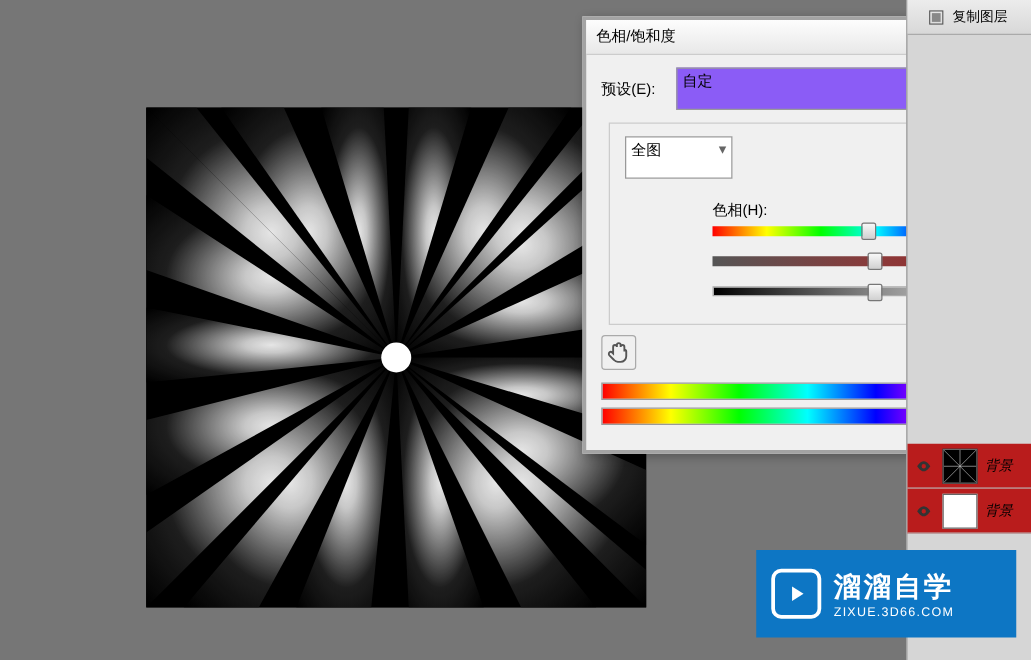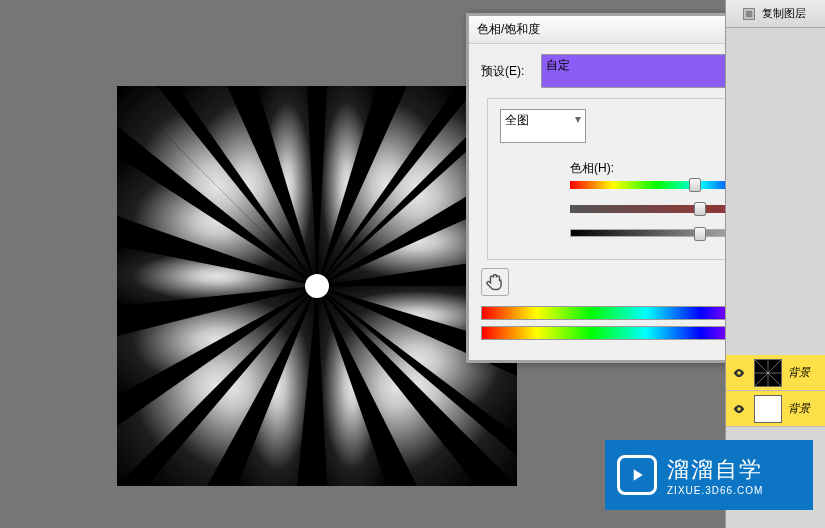--- a/index.html
+++ b/index.html
@@ -173,21 +173,21 @@
     .tab-icon { width: 14px; height: 14px; }
     .layers {
       position: absolute;
       top: 355px;
       width: 100%;
     }
     .layer-row {
       display: flex;
       align-items: center;
       height: 36px;
-      background: #fde047;
+      background: #b91c1c;
       border-bottom: 1px solid #bbb;
       padding: 0 4px;
       gap: 6px;
       font-size: 11px;
     }
     .eye {
       width: 18px;
       height: 18px;
       display: flex;
       align-items: center;
@@ -218,21 +218,21 @@
     .wm-icon {
       width: 40px;
       height: 40px;
       border: 3px solid #fff;
       border-radius: 8px;
       display: flex;
       align-items: center;
       justify-content: center;
     }
     .wm-text { display: flex; flex-direction: column; }
-    .wm-title { font-size: 22px; font-weight: normal; letter-spacing: 2px; }
+    .wm-title { font-size: 22px; font-weight: bold; letter-spacing: 2px; }
     .wm-sub { font-size: 10px; letter-spacing: 1px; text-align: right; }
   </style>
 </head>
 <body>
 
 <div class="canvas-area">
   <svg viewBox="0 0 400 400">
     <defs>
       <radialGradient id="g" cx="50%" cy="50%" r="70%">
         <stop offset="0%" stop-color="#fff"></stop>

